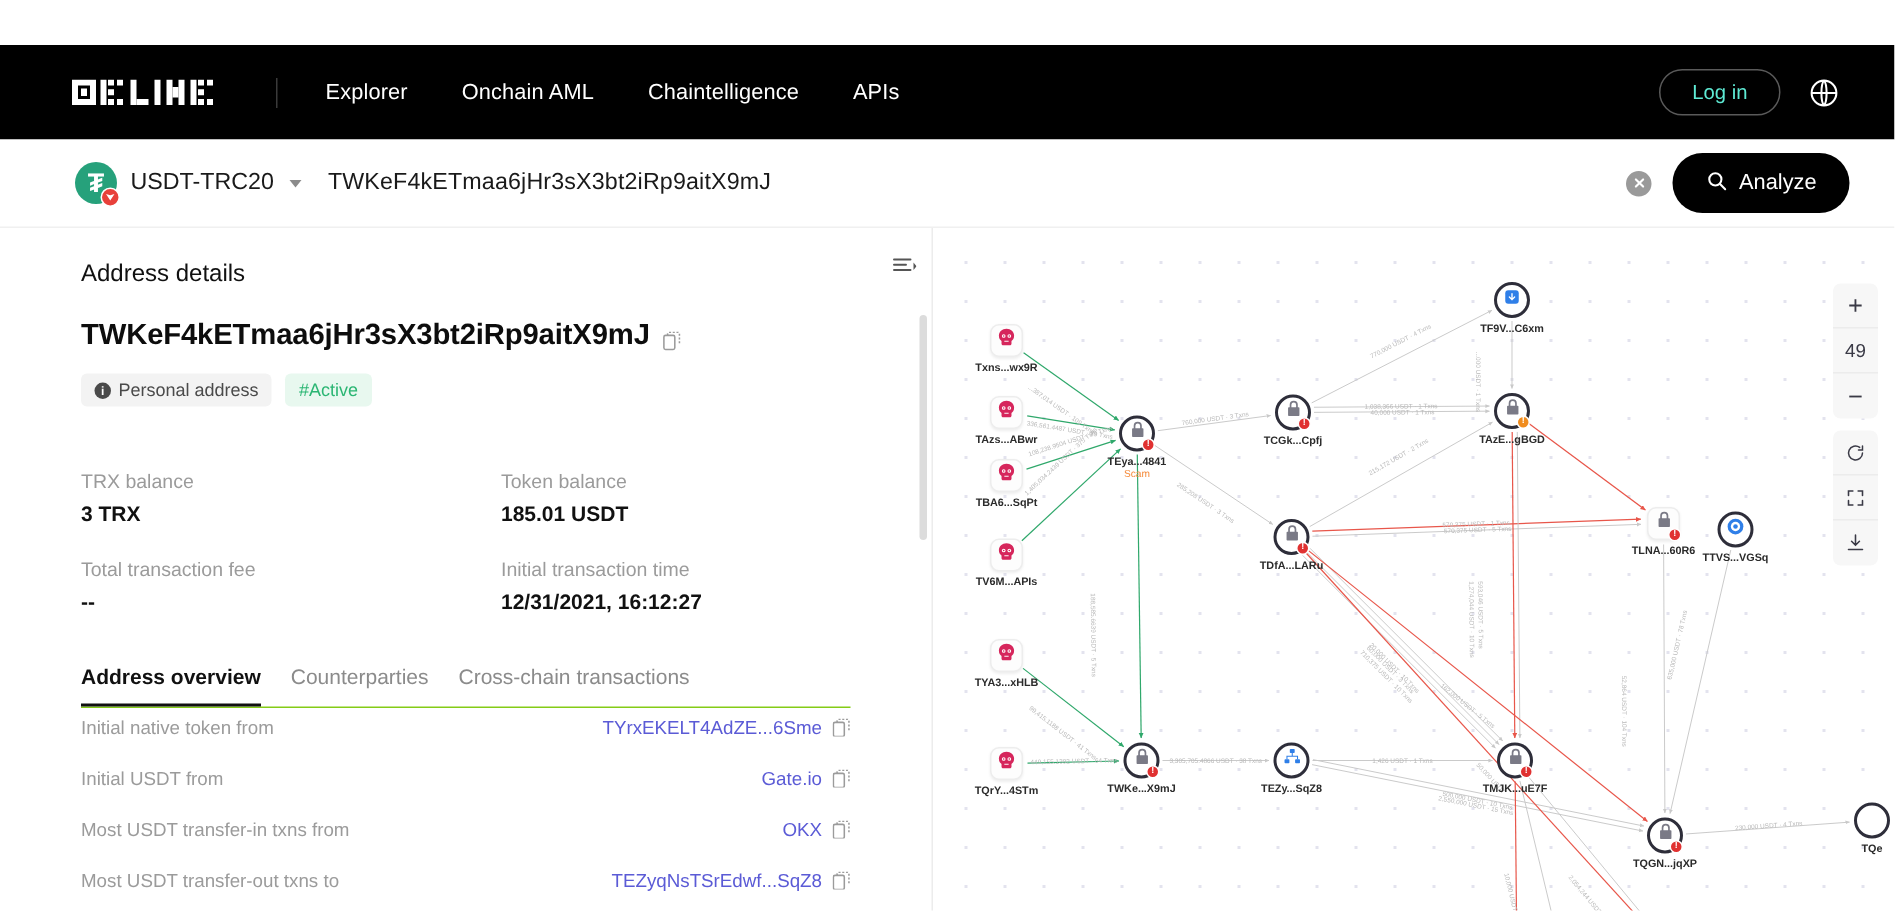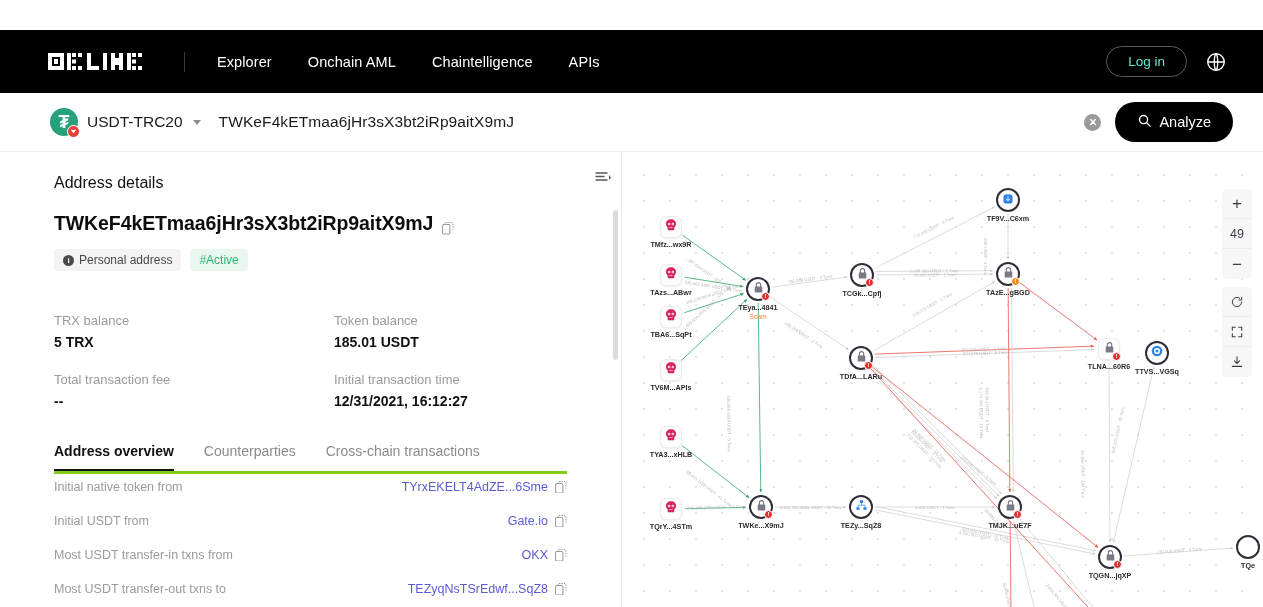--- a/index.html
+++ b/index.html
@@ -141,22 +141,22 @@
   .risk-total { font-size: 12px; color: #8b8b8b; }
 
   .stats-grid {
     margin-top: 42px; display: grid;
     grid-template-columns: 280px 1fr; row-gap: 22px;
   }
   .stat-label { font-size: 13px; color: #9b9b9b; margin-bottom: 6px; }
   .stat-value { font-size: 14px; color: #111; font-weight: bold; }
 
   .tabs {
-    margin-top: 34px; display: flex; gap: 30px;
-    border-bottom: 3px solid #84cc16;
+    margin-top: 34px; display: flex; gap: 20px;
+    border-bottom: 1px solid #84cc16;
   }
   .tab {
     font-size: 14px; color: #8b8b8b; padding-bottom: 10px;
     cursor: pointer; border-bottom: 2px solid transparent;
   }
   .tab.active { color: #111; font-weight: bold; border-bottom-color: #111; }
 
   .ov-rows { margin-top: 6px; }
   .ov-row {
     display: flex; align-items: flex-start; justify-content: space-between;
@@ -351,21 +351,21 @@
           <span class="info-dot">i</span>
           <span>Personal address</span>
         </span>
         <span class="tag-active">#Active</span>
       </div>
 
 
       <div class="stats-grid" id="stats-grid">
           <div>
             <div class="stat-label">TRX balance</div>
-            <div class="stat-value">5 TRX</div>
+            <div class="stat-value">3 TRX</div>
           </div>
           <div>
             <div class="stat-label">Token balance</div>
             <div class="stat-value">185.01 USDT</div>
           </div>
           <div>
             <div class="stat-label">Total transaction fee</div>
             <div class="stat-value">--</div>
           </div>
           <div>
@@ -517,21 +517,21 @@
           <div class="nbody">
             <span><svg class="icon-skull" viewBox="0 0 24 24">
                 <path d="M12 2C7 2 3.3 5.6 3.3 10c0 2.8 1.3 4.8 3 6v3.1c0 1 .8 1.8 1.8 1.8h7.8c1 0 1.8-.8 1.8-1.8V16c1.7-1.2 3-3.2 3-6C20.7 5.6 17 2 12 2z" fill="#d6265c"></path>
                 <circle cx="8.8" cy="10.3" r="2.1" fill="#fff"></circle>
                 <circle cx="15.2" cy="10.3" r="2.1" fill="#fff"></circle>
                 <circle cx="8.8" cy="10.3" r=".95" fill="#d6265c"></circle>
                 <circle cx="15.2" cy="10.3" r=".95" fill="#d6265c"></circle>
                 <path d="M10 16.3h4" stroke="#fff" stroke-width="1.1" stroke-linecap="round"></path>
               </svg></span>
           </div>
-          <div class="nlabel">TMfz...wx9R</div>
+          <div class="nlabel">Txns...wx9R</div>
         </div>
         <div class="node sq" style="left: 48px; top: 123px;">
           <div class="nbody">
             <span><svg class="icon-skull" viewBox="0 0 24 24">
                 <path d="M12 2C7 2 3.3 5.6 3.3 10c0 2.8 1.3 4.8 3 6v3.1c0 1 .8 1.8 1.8 1.8h7.8c1 0 1.8-.8 1.8-1.8V16c1.7-1.2 3-3.2 3-6C20.7 5.6 17 2 12 2z" fill="#d6265c"></path>
                 <circle cx="8.8" cy="10.3" r="2.1" fill="#fff"></circle>
                 <circle cx="15.2" cy="10.3" r="2.1" fill="#fff"></circle>
                 <circle cx="8.8" cy="10.3" r=".95" fill="#d6265c"></circle>
                 <circle cx="15.2" cy="10.3" r=".95" fill="#d6265c"></circle>
                 <path d="M10 16.3h4" stroke="#fff" stroke-width="1.1" stroke-linecap="round"></path>

